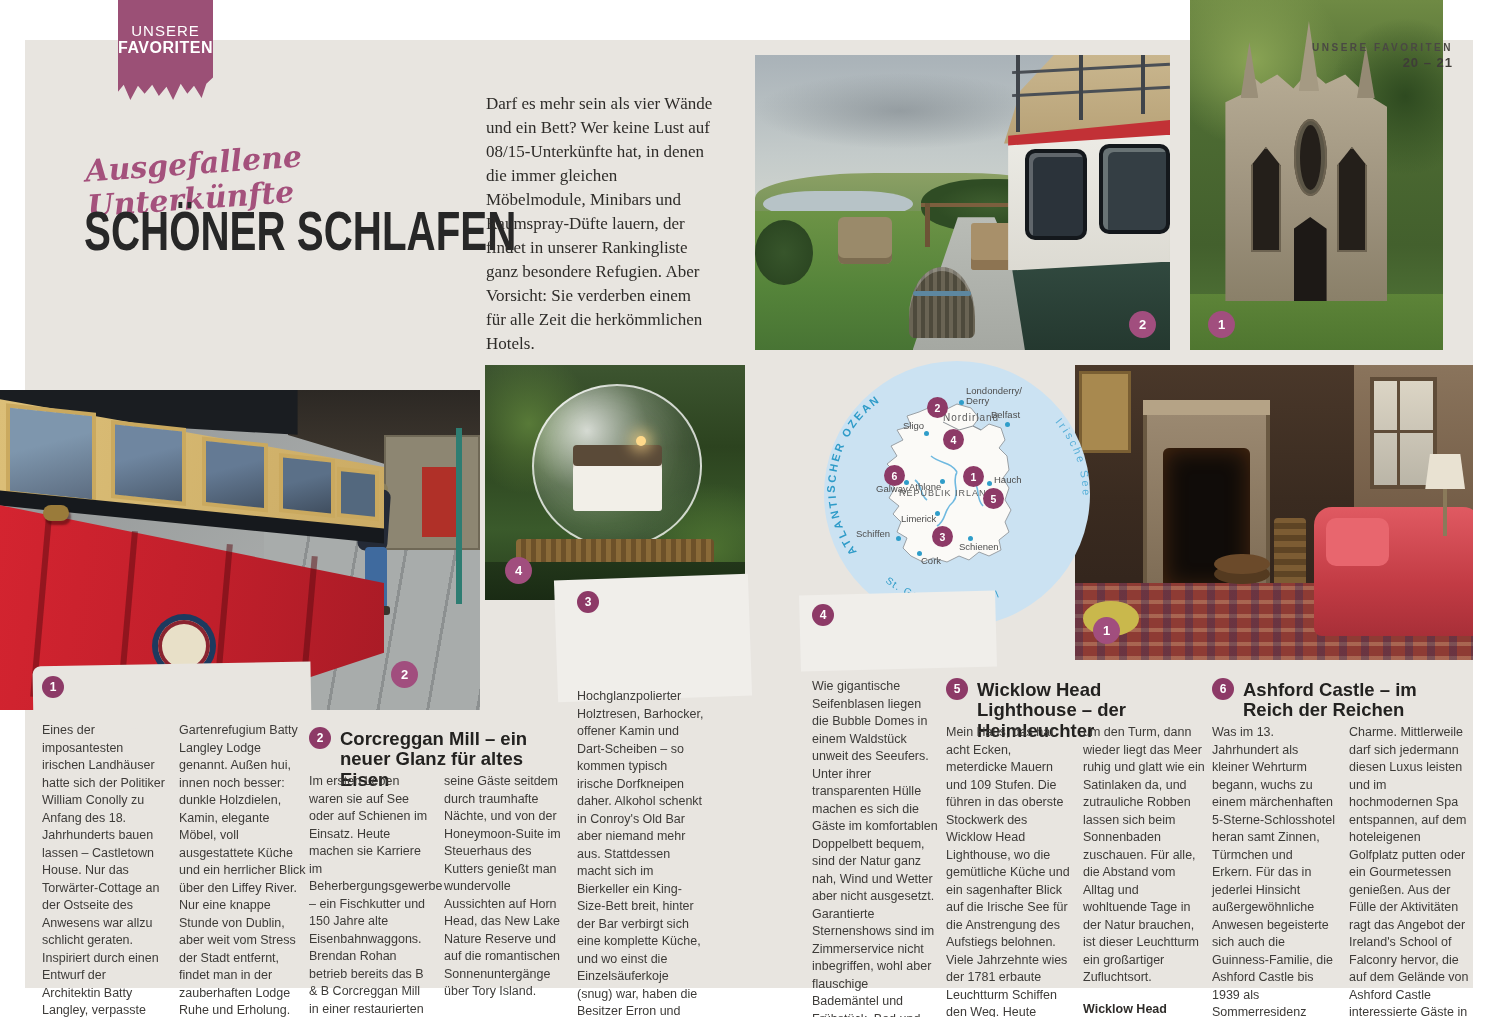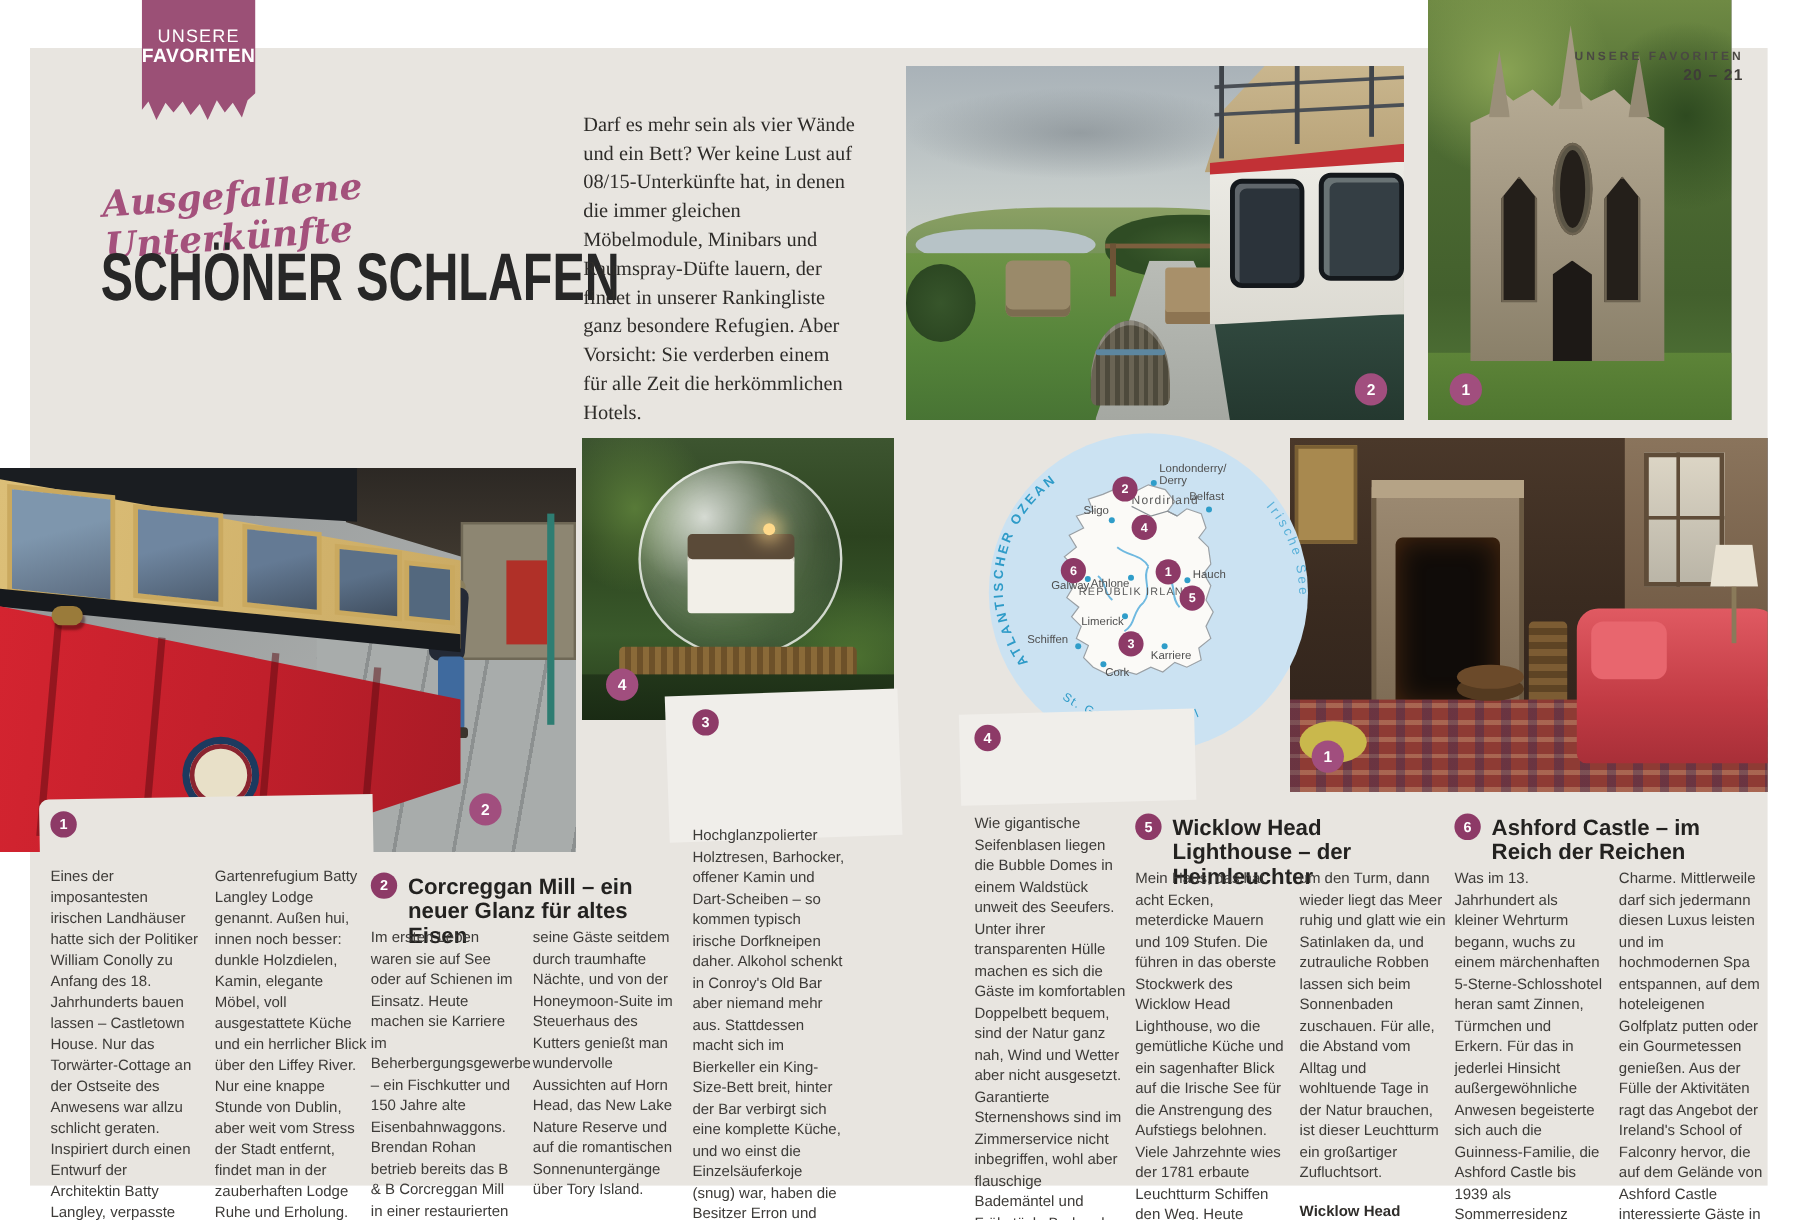--- a/index.html
+++ b/index.html
@@ -216,21 +216,21 @@
 
   <span class="city" style="left:143px;top:26px;">Londonderry/
 Derry</span>
   <span class="city" style="left:168px;top:50px;">Belfast</span>
   <span class="city" style="left:80px;top:61px;">Sligo</span>
   <span class="city" style="left:171px;top:115px;">Hauch</span>
   <span class="city" style="left:53px;top:124px;">Galway</span>
   <span class="city" style="left:86px;top:122px;">Athlone</span>
   <span class="city" style="left:78px;top:154px;">Limerick</span>
   <span class="city" style="left:33px;top:169px;">Schiffen</span>
-  <span class="city" style="left:136px;top:182px;">Karriere</span>
+  <span class="city" style="left:136px;top:182px;">Schienen</span>
   <span class="city" style="left:98px;top:196px;">Cork</span>
 
   <div class="marker" style="left:104px;top:37px;">2</div>
   <div class="marker" style="left:120px;top:69px;">4</div>
   <div class="marker" style="left:140px;top:106px;">1</div>
   <div class="marker" style="left:160px;top:128px;">5</div>
   <div class="marker" style="left:61px;top:105px;">6</div>
   <div class="marker" style="left:109px;top:166px;">3</div>
 </div>
 

